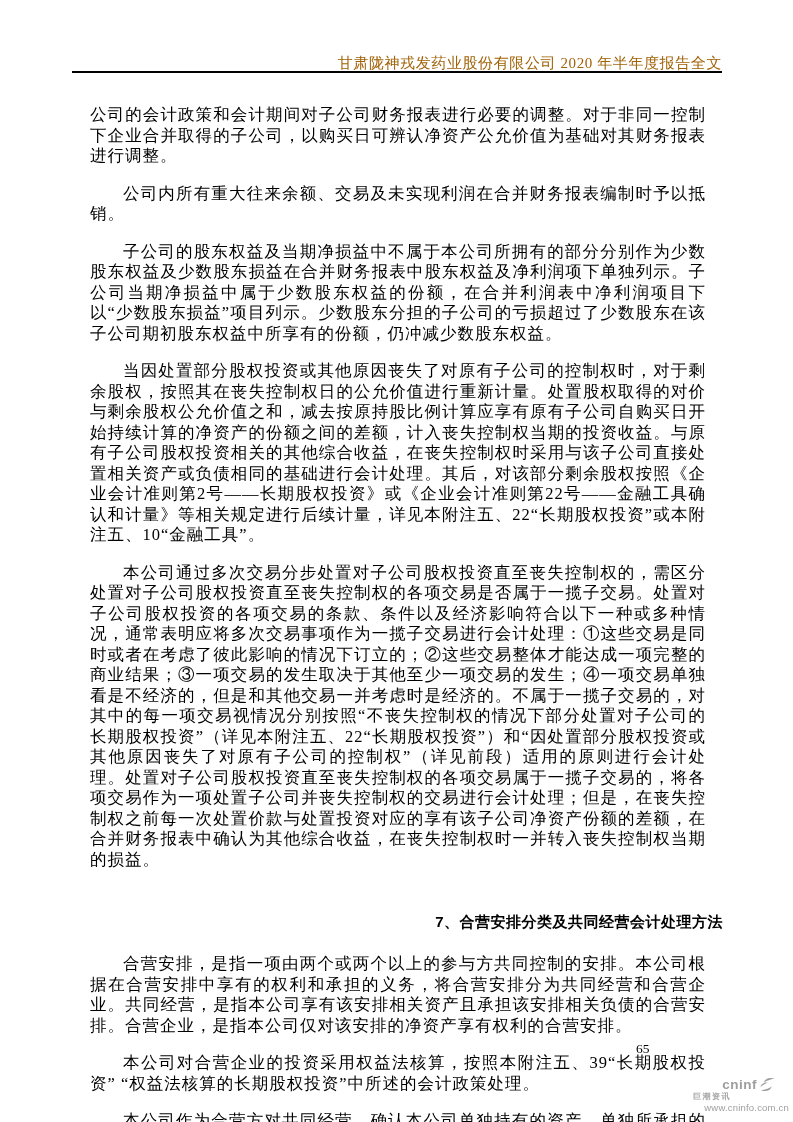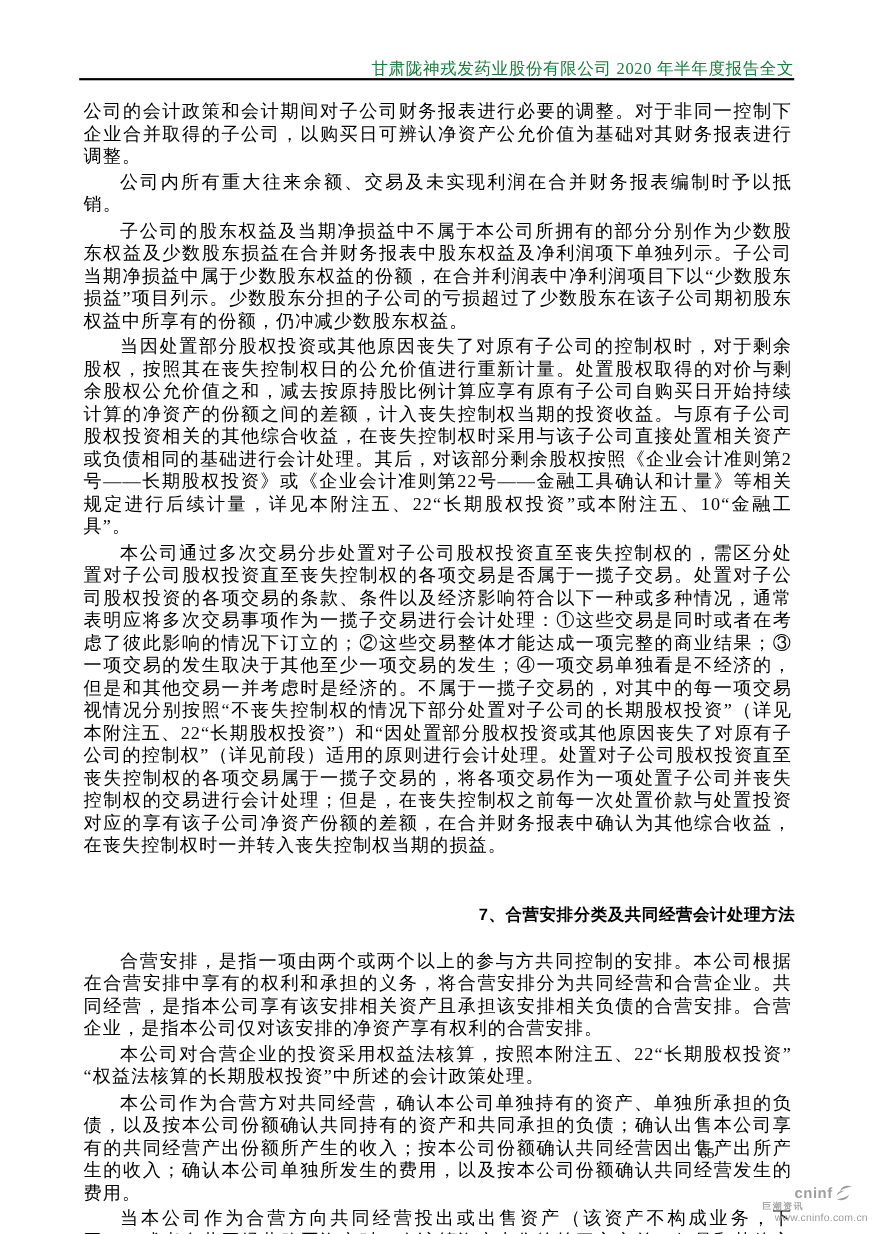--- a/index.html
+++ b/index.html
@@ -12,40 +12,40 @@
     overflow: hidden;
   }
   .page { position: absolute; inset: 0; background: #ffffff; }
 
   .header-title {
     position: absolute;
     top: 55px; right: 71px;
     font-size: 15px; line-height: 17px;
     letter-spacing: 0.6px;
     white-space: nowrap;
-    color: #15803d;
+    color: #a16207;
   }
   .header-rule {
     position: absolute;
     top: 71px; left: 72px; width: 650px;
     border-top: 2px solid #000;
     height: 0;
   }
 
   .content {
     position: absolute;
     top: 88px; left: 73px; width: 650px;
     font-size: 16.5px;
     line-height: 20.5px;
     letter-spacing: 1px;
     text-align: justify;
     text-justify: inter-ideograph;
     word-break: break-all;
   }
-  .content p { margin: 3px; text-indent: 2em; }
+  .content p { margin: 17px; text-indent: 2em; }
   .content p.no-indent { text-indent: 0; }
 
   .section-heading {
     font-family: "Liberation Sans", "DejaVu Sans", sans-serif;
     font-weight: bold;
     font-size: 15px;
     line-height: 20px;
     letter-spacing: 0.5px;
     margin: 42px 0 22px 0;
     text-indent: 0;
@@ -96,21 +96,21 @@
   <div class="header-rule"></div>
 
   <div class="content">
     <p class="no-indent">公司的会计政策和会计期间对子公司财务报表进行必要的调整。对于非同一控制下企业合并取得的子公司，以购买日可辨认净资产公允价值为基础对其财务报表进行调整。</p>
     <p>公司内所有重大往来余额、交易及未实现利润在合并财务报表编制时予以抵销。</p>
     <p>子公司的股东权益及当期净损益中不属于本公司所拥有的部分分别作为少数股东权益及少数股东损益在合并财务报表中股东权益及净利润项下单独列示。子公司当期净损益中属于少数股东权益的份额，在合并利润表中净利润项目下以“少数股东损益”项目列示。少数股东分担的子公司的亏损超过了少数股东在该子公司期初股东权益中所享有的份额，仍冲减少数股东权益。</p>
     <p>当因处置部分股权投资或其他原因丧失了对原有子公司的控制权时，对于剩余股权，按照其在丧失控制权日的公允价值进行重新计量。处置股权取得的对价与剩余股权公允价值之和，减去按原持股比例计算应享有原有子公司自购买日开始持续计算的净资产的份额之间的差额，计入丧失控制权当期的投资收益。与原有子公司股权投资相关的其他综合收益，在丧失控制权时采用与该子公司直接处置相关资产或负债相同的基础进行会计处理。其后，对该部分剩余股权按照《企业会计准则第2号——长期股权投资》或《企业会计准则第22号——金融工具确认和计量》等相关规定进行后续计量，详见本附注五、22“长期股权投资”或本附注五、10“金融工具”。</p>
     <p>本公司通过多次交易分步处置对子公司股权投资直至丧失控制权的，需区分处置对子公司股权投资直至丧失控制权的各项交易是否属于一揽子交易。处置对子公司股权投资的各项交易的条款、条件以及经济影响符合以下一种或多种情况，通常表明应将多次交易事项作为一揽子交易进行会计处理：①这些交易是同时或者在考虑了彼此影响的情况下订立的；②这些交易整体才能达成一项完整的商业结果；③一项交易的发生取决于其他至少一项交易的发生；④一项交易单独看是不经济的，但是和其他交易一并考虑时是经济的。不属于一揽子交易的，对其中的每一项交易视情况分别按照“不丧失控制权的情况下部分处置对子公司的长期股权投资”（详见本附注五、22“长期股权投资”）和“因处置部分股权投资或其他原因丧失了对原有子公司的控制权”（详见前段）适用的原则进行会计处理。处置对子公司股权投资直至丧失控制权的各项交易属于一揽子交易的，将各项交易作为一项处置子公司并丧失控制权的交易进行会计处理；但是，在丧失控制权之前每一次处置价款与处置投资对应的享有该子公司净资产份额的差额，在合并财务报表中确认为其他综合收益，在丧失控制权时一并转入丧失控制权当期的损益。</p>
     <h2 class="section-heading">7、合营安排分类及共同经营会计处理方法</h2>
     <p>合营安排，是指一项由两个或两个以上的参与方共同控制的安排。本公司根据在合营安排中享有的权利和承担的义务，将合营安排分为共同经营和合营企业。共同经营，是指本公司享有该安排相关资产且承担该安排相关负债的合营安排。合营企业，是指本公司仅对该安排的净资产享有权利的合营安排。</p>
-    <p>本公司对合营企业的投资采用权益法核算，按照本附注五、22“长期股权投资” “权益法核算的长期股权投资”中所述的会计政策处理。</p>
+    <p>本公司对合营企业的投资采用权益法核算，按照本附注五、39“长期股权投资” “权益法核算的长期股权投资”中所述的会计政策处理。</p>
     <p>本公司作为合营方对共同经营，确认本公司单独持有的资产、单独所承担的负债，以及按本公司份额确认共同持有的资产和共同承担的负债；确认出售本公司享有的共同经营产出份额所产生的收入；按本公司份额确认共同经营因出售产出所产生的收入；确认本公司单独所发生的费用，以及按本公司份额确认共同经营发生的费用。</p>
     <p>当本公司作为合营方向共同经营投出或出售资产（该资产不构成业务，下同）、或者自共同经营购买资产时，在该等资产出售给第三方之前，但是和其他交易一并考虑时是经济的</p>
   </div>
 
   <div class="page-number">65</div>
 
   <div class="footer-logo">
     <div class="logo-row1">
       <span class="logo-wordmark">cninf</span>
       <svg class="logo-swirl" viewBox="0 0 24 22" xmlns="http://www.w3.org/2000/svg">

